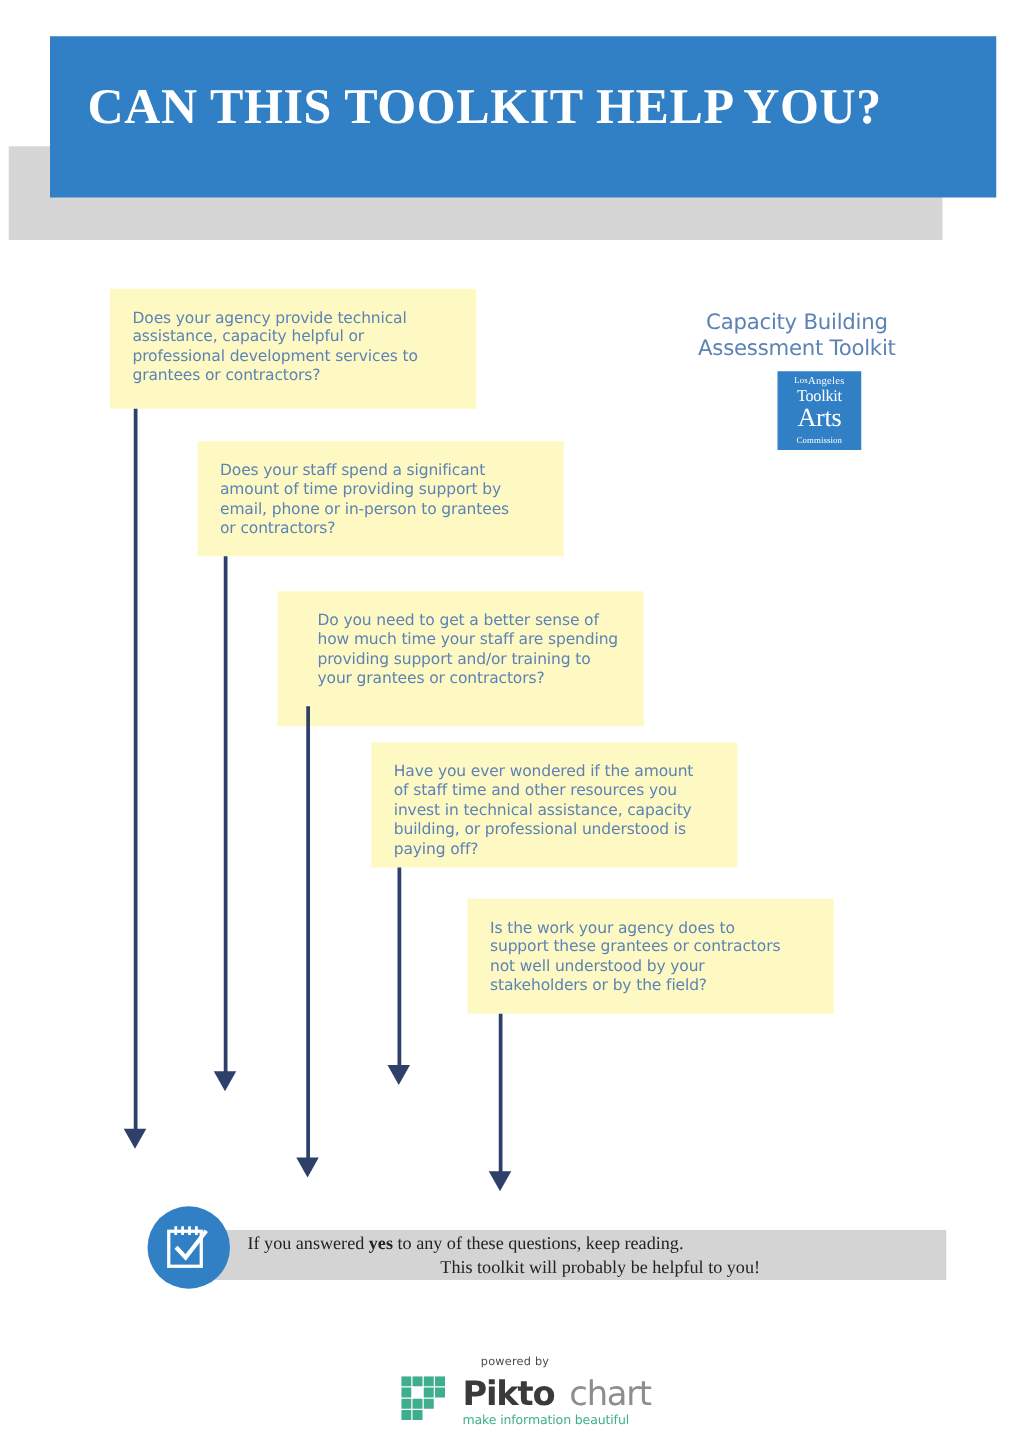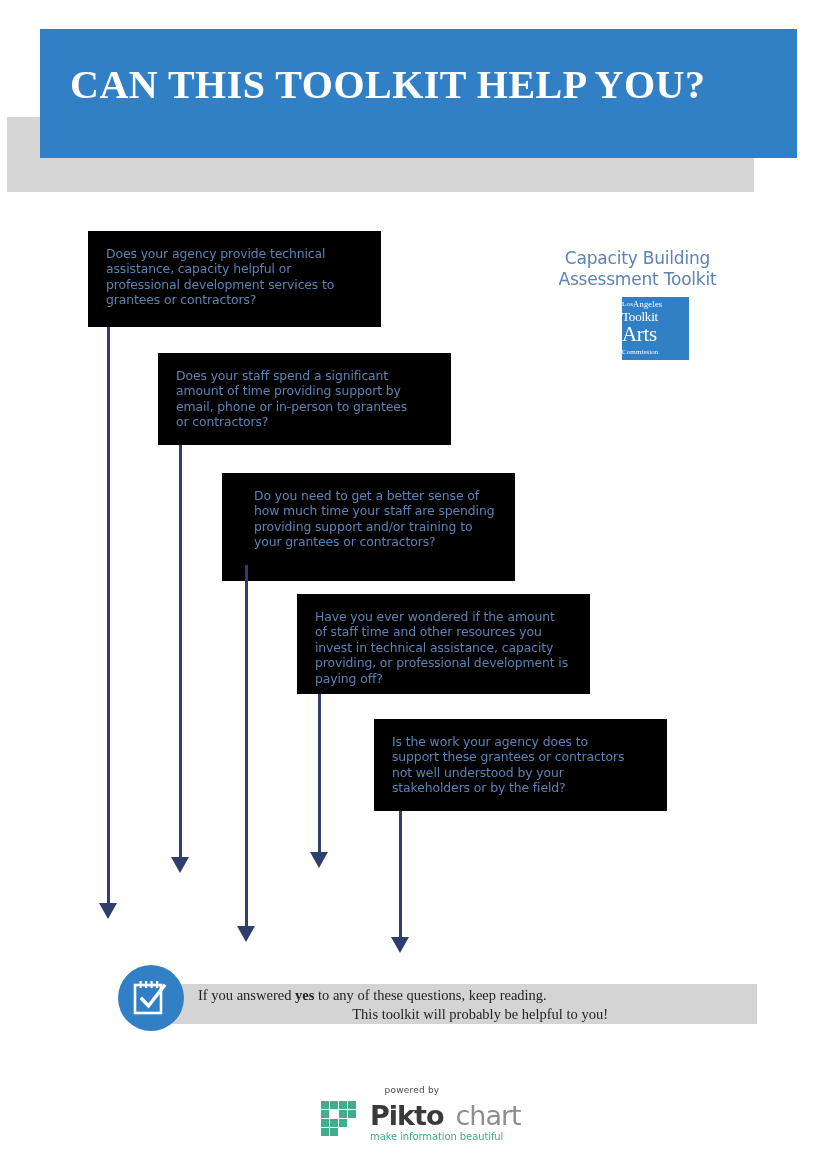--- a/index.html
+++ b/index.html
@@ -51,21 +51,21 @@
     font-size: 40px;
     font-weight: bold;
     letter-spacing: 0.5px;
     line-height: 46px;
     white-space: nowrap;
   }
 
   
   .qbox {
     position: absolute;
-    background: #000000;
+    background: #fef9c3;
     box-sizing: border-box;
     padding: 15px 18px 14px 18px;
     color: #5b83b5;
     font-family: "DejaVu Sans", "Liberation Sans", sans-serif;
     font-size: 12.4px;
     line-height: 15.4px;
     letter-spacing: -0.1px;
   }
   .qbox p { margin: 0; }
 
@@ -99,21 +99,21 @@
   }
   .logo-square {
     position: absolute;
     left: 622px;
     top: 297px;
     width: 67px;
     height: 63px;
     background: #3180c6;
     color: #ffffff;
     font-family: "Liberation Serif", "DejaVu Serif", serif;
-    text-align: left;
+    text-align: center;
     overflow: hidden;
   }
   .logo-la {
     position: absolute;
     left: 0; right: 0;
     top: 3px;
     font-size: 8px;
     line-height: 9px;
     letter-spacing: 0.2px;
   }
@@ -273,21 +273,21 @@
     <p>Do you need to get a better sense of</p>
     <p>how much time your staff are spending</p>
     <p>providing support and/or training to</p>
     <p>your grantees or contractors?</p>
   </div>
 
   <div class="qbox" style="left:297px; top:594px; width:293px; height:100px;">
     <p>Have you ever wondered if the amount</p>
     <p>of staff time and other resources you</p>
     <p>invest in technical assistance, capacity</p>
-    <p>providing, or professional development is</p>
+    <p>building, or professional understood is</p>
     <p>paying off?</p>
   </div>
 
   <div class="qbox" style="left:374px; top:719px; width:293px; height:92px;">
     <p>Is the work your agency does to</p>
     <p>support these grantees or contractors</p>
     <p>not well understood by your</p>
     <p>stakeholders or by the field?</p>
   </div>
 

